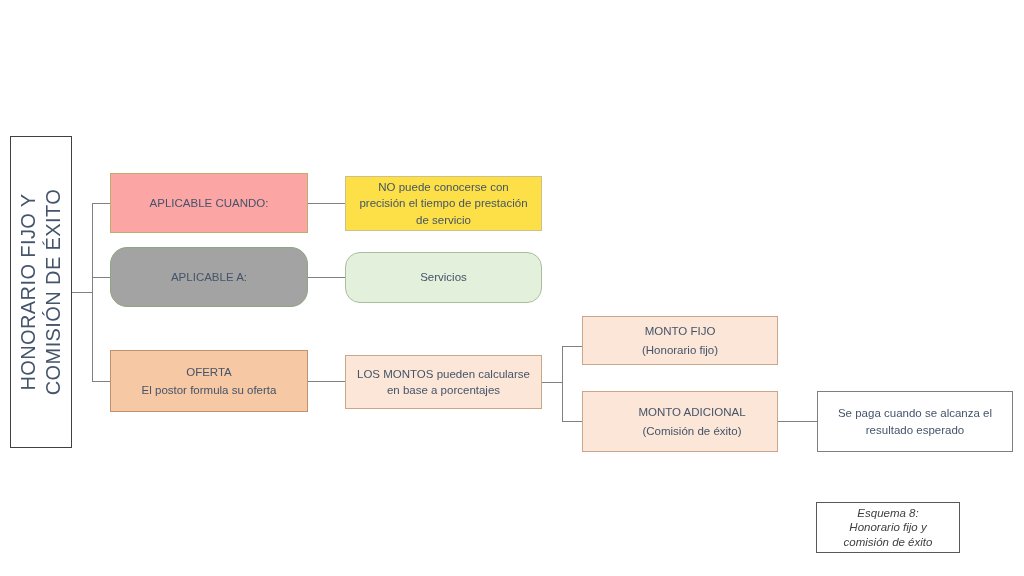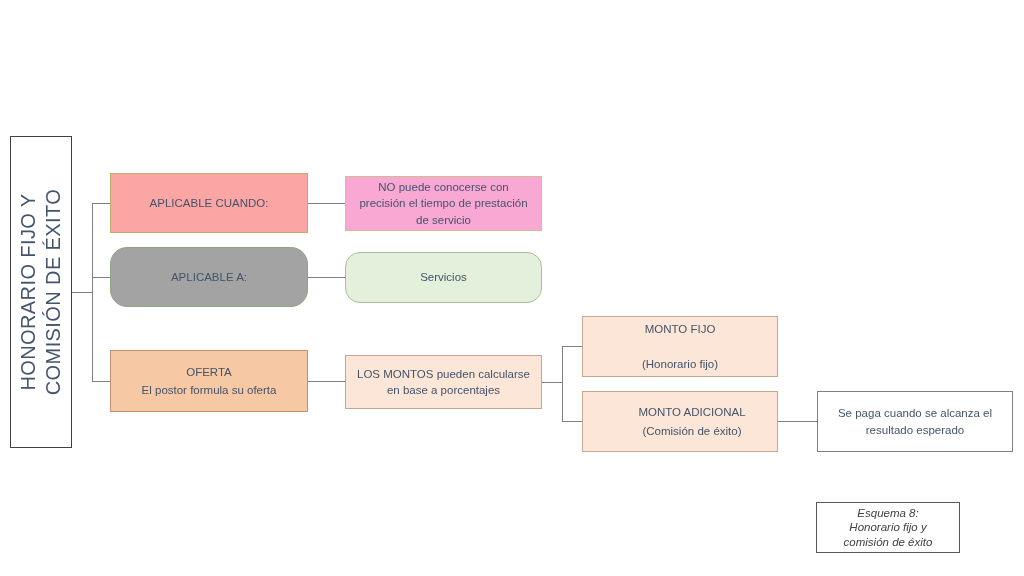--- a/index.html
+++ b/index.html
@@ -15,21 +15,21 @@
   .box .l2{margin-top:2px;}
   .root-box{
     left:10px;top:136px;width:62px;height:312px;background:#ffffff;border:1.5px solid #404040;
     display:flex;align-items:center;justify-content:center;padding:0;
   }
   .root-text{
     transform:rotate(-90deg);white-space:nowrap;text-align:center;
     font-size:20px;line-height:1.25;letter-spacing:.4px;color:#44546A;
   }
   .yellow{background:#fca5a5;border-color:#BFAE6A;}
-  .yellow-light{background:#f9a8d4;border-color:#CDC08D;}
+  .yellow-light{background:#fde047;border-color:#CDC08D;}
   .green{background:#a3a3a3;border-color:#8FA781;border-radius:17px;}
   .green-light{background:#E3F0DB;border-color:#A9BE9B;}
   .orange{background:#F6C8A4;border-color:#C09272;}
   .orange-light{background:#FBE6D7;border-color:#C9A78D;}
   .plain{background:#ffffff;border-color:#7F7F7F;}
   .caption-box{
     position:absolute;left:816px;top:502px;width:144px;box-sizing:border-box;
     border:1.5px solid #595959;background:#ffffff;color:#404040;
     font-size:11.5px;font-style:italic;text-align:center;line-height:1.25;padding:3px 15px;
   }
@@ -82,21 +82,21 @@
 
   <div class="box orange" style="left:110px;top:350px;width:198px;height:62px;text-align:center;">
     <span>OFERTA</span>
     <span class="l2">El postor formula su oferta</span>
   </div>
 
   <div class="box orange-light" style="left:345px;top:355px;width:197px;height:54px;padding:4px 4px;">
     <span>LOS MONTOS pueden calcularse en base a porcentajes</span>
   </div>
 
-  <div class="box orange-light" style="left:582px;top:316px;width:196px;height:61px;justify-content:space-between;">
+  <div class="box orange-light" style="left:582px;top:316px;width:196px;height:49px;">
     <span>MONTO FIJO</span>
     <span class="l2">(Honorario fijo)</span>
   </div>
 
   <div class="box orange-light" style="left:582px;top:391px;width:196px;height:61px;padding-left:34px;">
     <span>MONTO ADICIONAL</span>
     <span class="l2">(Comisión de éxito)</span>
   </div>
 
   <div class="box plain" style="left:817px;top:391px;width:196px;height:61px;">

